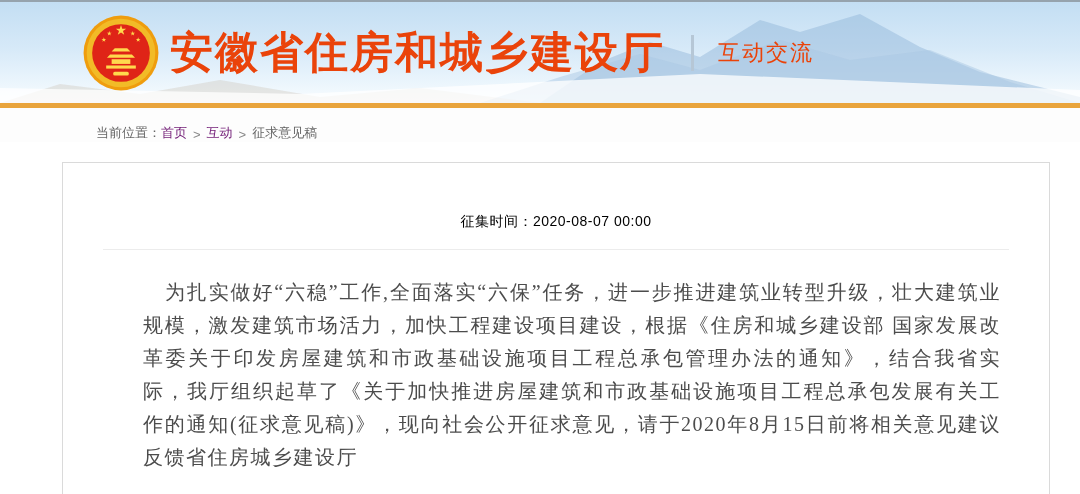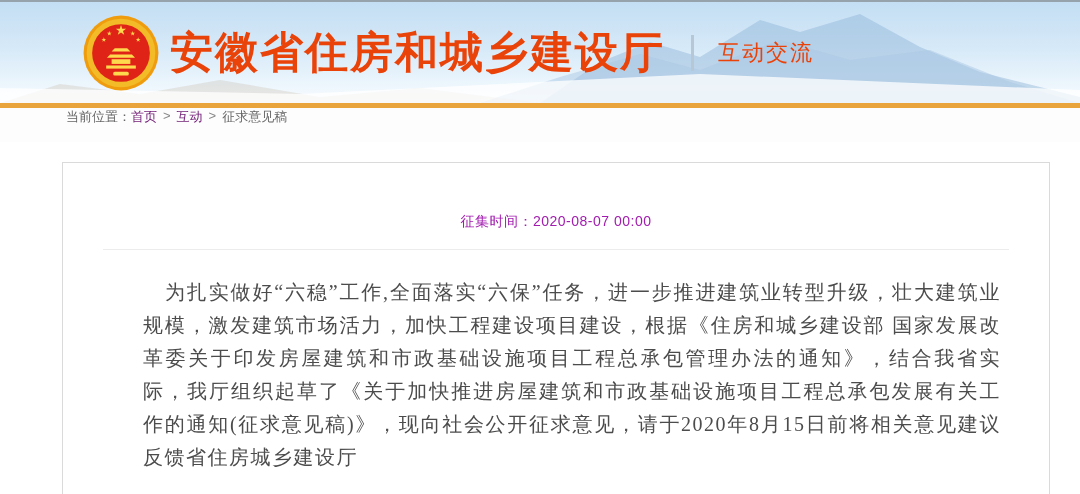--- a/index.html
+++ b/index.html
@@ -27,39 +27,39 @@
     letter-spacing:2px;line-height:1;cursor:pointer;
   }
   .header-divider{
     width:3px;height:36px;background:#b6c7d6;margin:0 24px 0 26px;
   }
   .section-name{
     font-size:22px;font-weight:normal;color:#ea430a;letter-spacing:2px;line-height:1;
   }
   
   .crumbbar{
-    height:34px;display:flex;align-items:flex-start;
-    padding-left:66px;background:#fdfdfd;
+    height:34px;display:flex;align-items:flex-end;
+    padding-left:96px;background:#fdfdfd;
     font-size:13px;color:#666;
   }
   .crumbbar a{color:#701a75;text-decoration:none;cursor:pointer;}
   .crumb-sep{margin:0 6px;color:#888;}
   
   .content-box{
     margin:20px 0 0 62px;width:988px;height:400px;
     border:1px solid #dadada;background:#fff;box-sizing:border-box;
     padding-top:30px;
   }
   .article-title{
     margin:0 62px;text-align:center;
     font-size:26px;line-height:40px;font-weight:600;color:#333;
   }
   .meta-row{
     margin-top:20px;display:flex;justify-content:center;gap:48px;
-    font-size:14px;color:#a21caf;letter-spacing:0.5px;
+    font-size:14px;color:#000000;letter-spacing:0.5px;
   }
   .meta-divider{border-bottom:1px solid #ececec;margin:18px 40px 0 40px;}
   .article-body{
     margin:26px 48px 0 80px;
     font-family:"Liberation Serif","DejaVu Serif",serif;
     font-size:20px;line-height:33px;letter-spacing:1.5px;
     color:#4c4c4c;text-align:justify;
   }
   .article-body p{margin:0;text-indent:22px;}
 </style>

